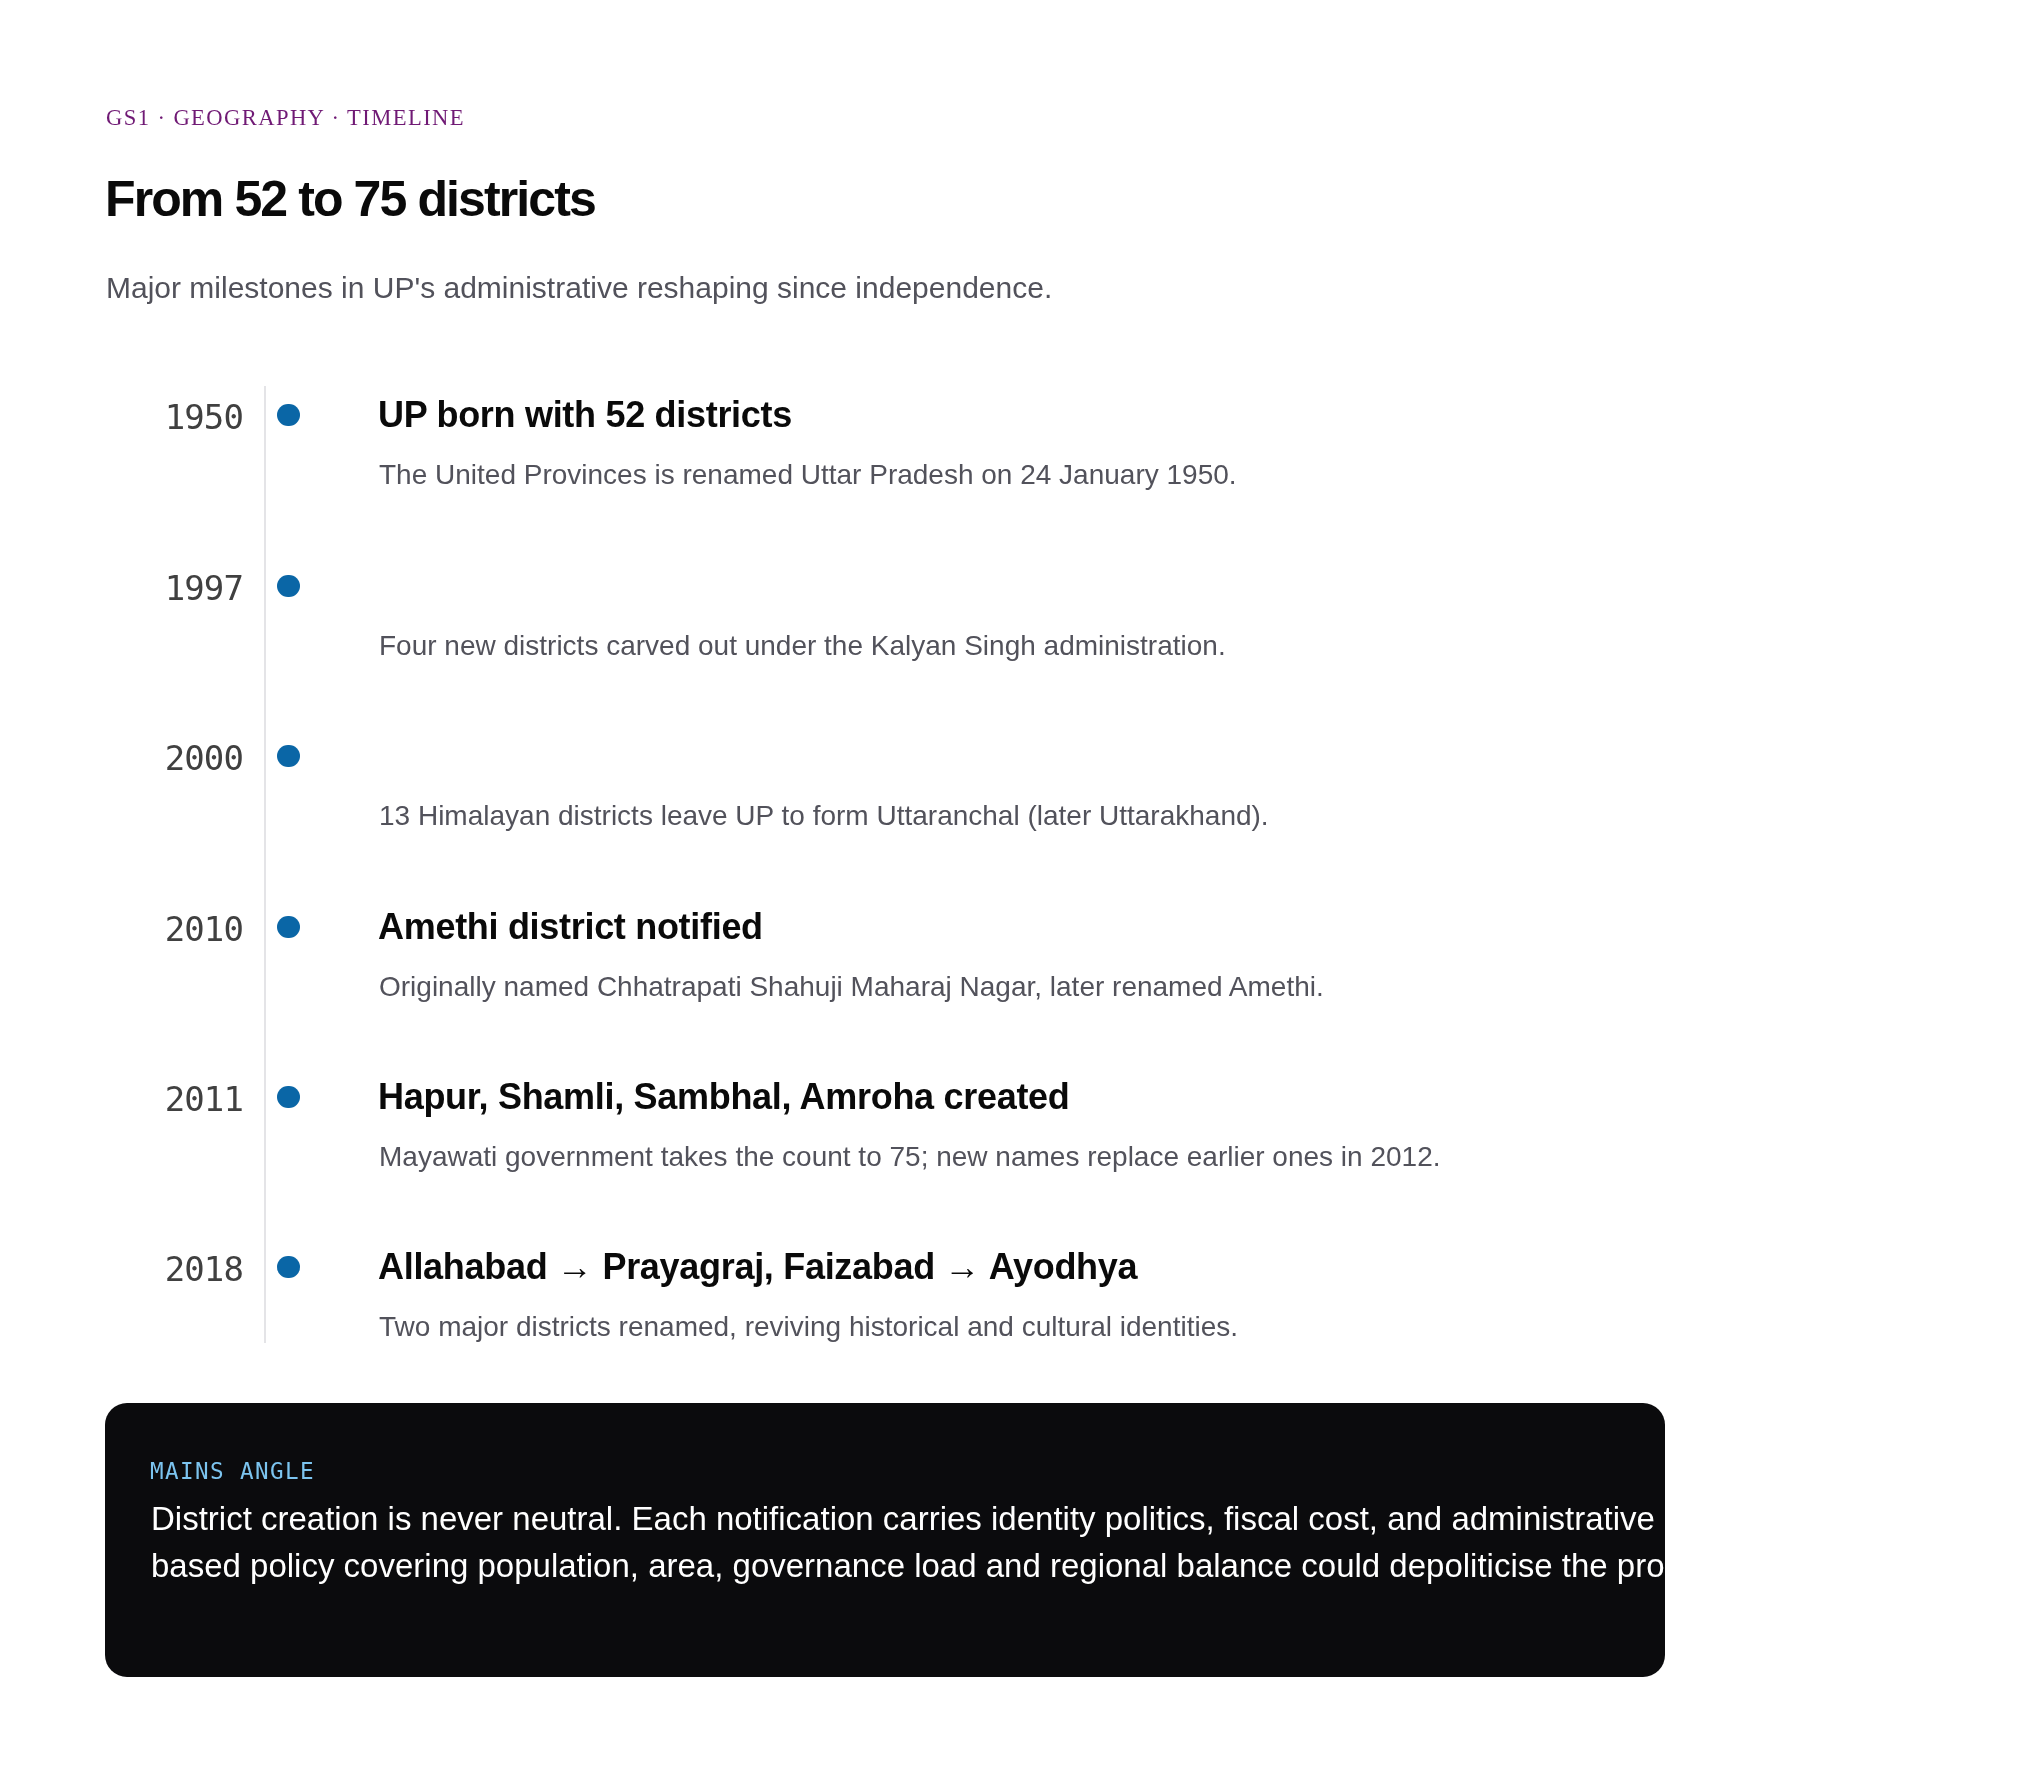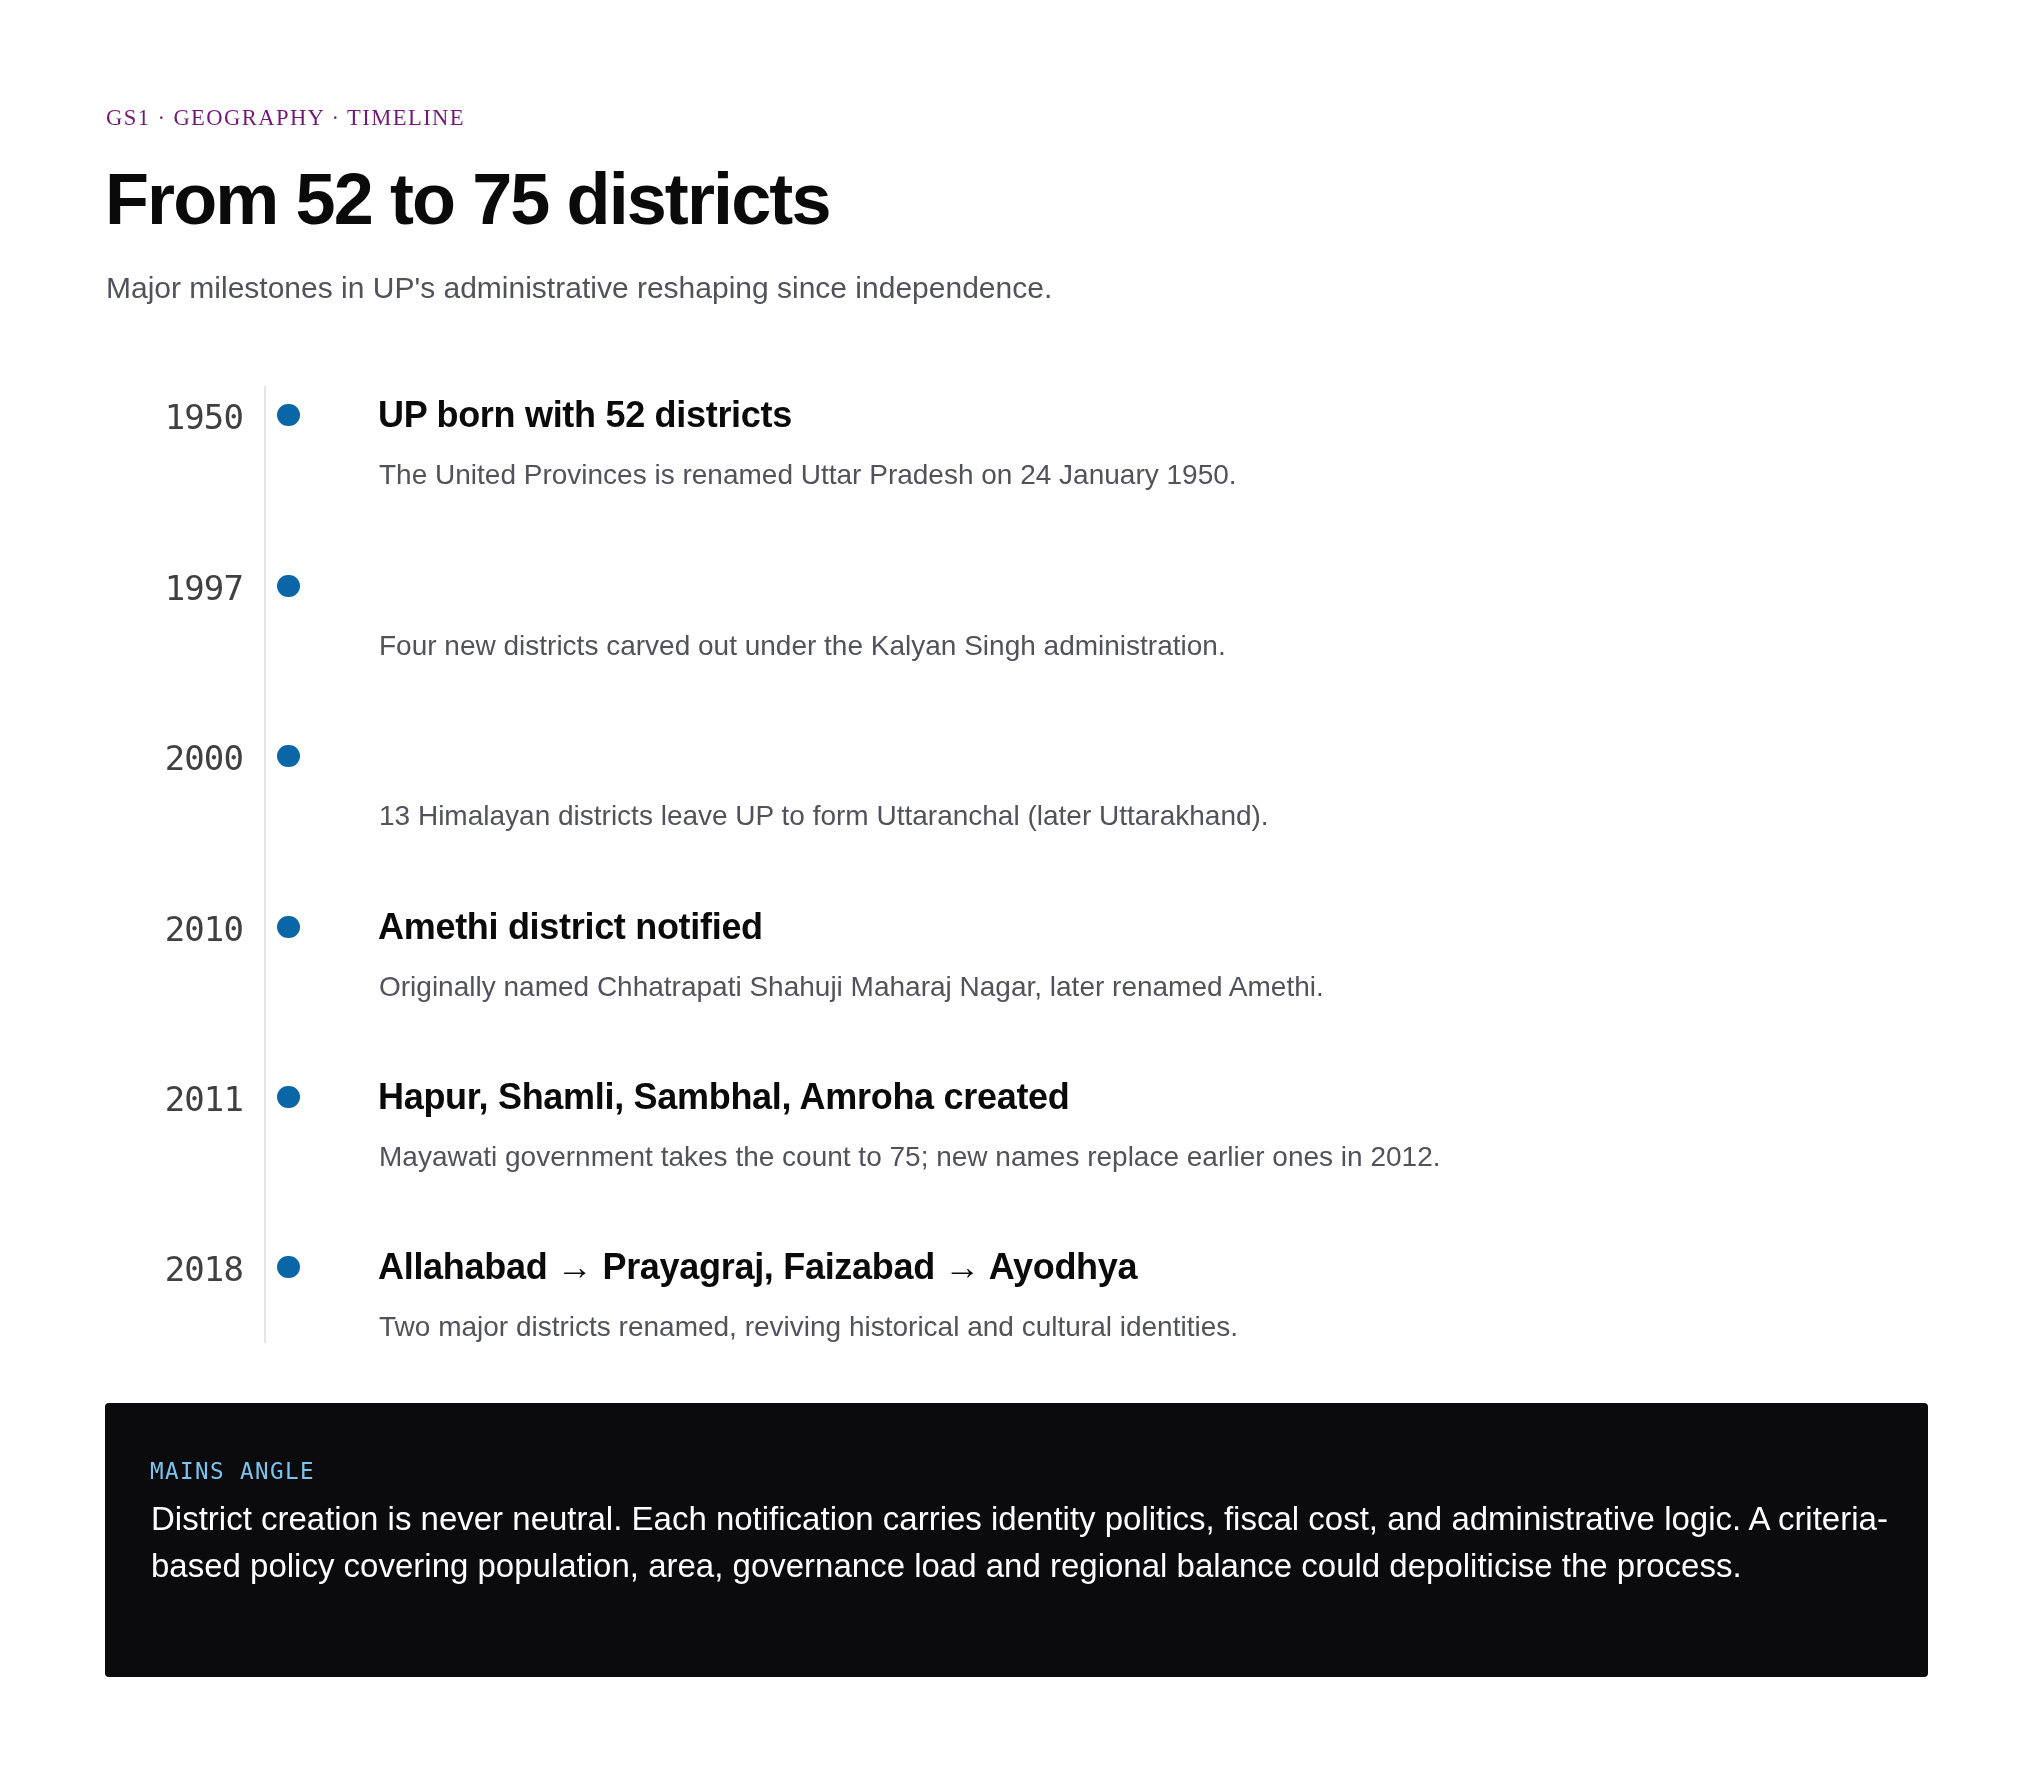--- a/index.html
+++ b/index.html
@@ -7,21 +7,21 @@
   body { position: relative; font-family: "Liberation Sans", "DejaVu Sans", sans-serif; color: #0a0a0a; }
 
   .eyebrow {
     position: absolute; left: 106px; top: 105px;
     font-family: Liberation Serif, serif;
     font-size: 22.6px; letter-spacing: 1.4px; color: #701a75;
     white-space: nowrap;
   }
   .title {
     position: absolute; left: 105px; top: 158px;
-    font-size: 72px; font-weight: 700; letter-spacing: -1.9px; line-height: 83px;
+    font-size: 50px; font-weight: 700; letter-spacing: -1.9px; line-height: 83px;
     color: #0a0a0a; white-space: nowrap;
   }
   .subtitle {
     position: absolute; left: 106px; top: 269px;
     font-size: 30px; line-height: 38px; color: #52525b; white-space: nowrap;
   }
 
   .timeline { position: absolute; left: 0; top: 0; width: 2034px; }
   .rail {
     position: absolute; left: 264px; top: 386px; width: 1.9px; height: 957px;
@@ -42,22 +42,22 @@
     position: absolute; left: 378px; top: -5.6px;
     font-size: 36px; font-weight: 700; line-height: 45px; color: #0a0a0a;
     white-space: nowrap; letter-spacing: -0.3px;
   }
   .desc {
     position: absolute; left: 379px; top: 59px;
     font-size: 28px; line-height: 36px; color: #52525b; white-space: nowrap;
   }
 
   .callout {
-    position: absolute; left: 105px; top: 1403px; width: 1823px; height: 274px;
-    background: #0b0b0d; border-radius: 4px;
+    position: absolute; left: 105px; top: 1403px; width: 1560px; height: 274px;
+    background: #0b0b0d; border-radius: 22px;
   }
   .callout-label {
     position: absolute; left: 45px; top: 55px;
     font-family: "DejaVu Sans Mono", "Liberation Mono", monospace;
     font-size: 22.6px; letter-spacing: 1.4px; color: #7cc4ef; white-space: nowrap;
   }
   .callout-body {
     position: absolute; left: 46px; top: 92px; width: 1751px;
     font-size: 33px; line-height: 47px; color: #ffffff;
   }

